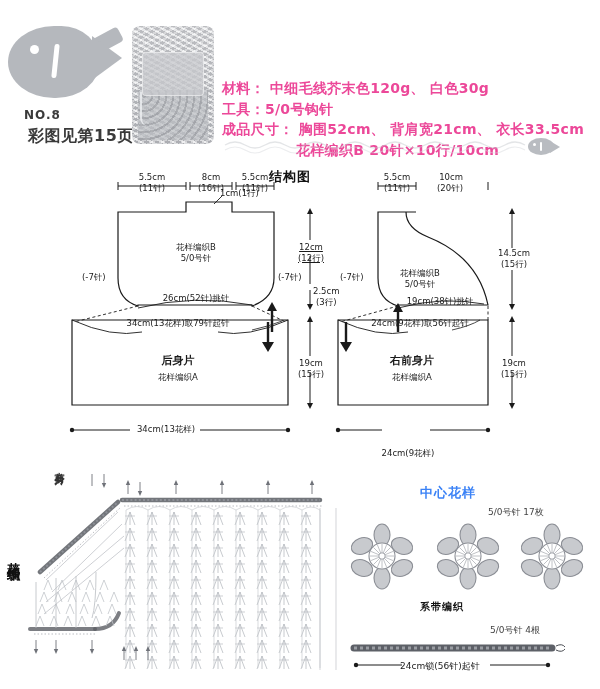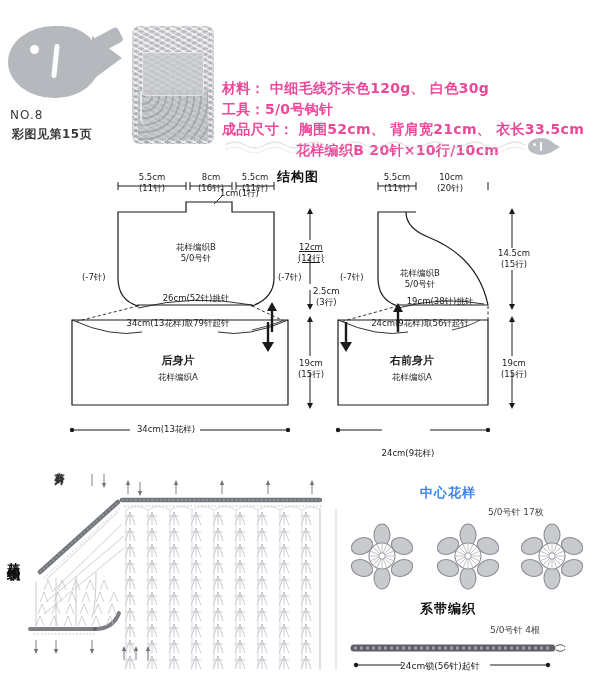--- a/index.html
+++ b/index.html
@@ -19,23 +19,23 @@
   .fish-tail{position:absolute;left:84px;top:18px;width:0;height:0;
     border-top:22px solid transparent;border-bottom:22px solid transparent;
     border-left:30px solid #b5b8bd;}
   .fish-tail2{position:absolute;left:86px;top:14px;width:28px;height:16px;
     background:#b5b8bd;transform:rotate(-28deg);border-radius:4px;}
   .fish-eye{position:absolute;left:22px;top:27px;width:9px;height:9px;
     background:#ffffff;border-radius:50%;}
   .fish-gill{position:absolute;left:45px;top:26px;width:5px;height:34px;
     background:#ffffff;border-radius:3px;transform:rotate(6deg);}
 
-  .no-label{position:absolute;left:10px;top:108px;font-size:12px;
-    font-weight:normal;letter-spacing:1px;color:#3a3a3a;}
-  .page-ref{position:absolute;left:12px;top:126px;font-size:12px;
+  .no-label{position:absolute;left:24px;top:108px;font-size:12px;
+    font-weight:bold;letter-spacing:1px;color:#3a3a3a;}
+  .page-ref{position:absolute;left:28px;top:126px;font-size:16px;
     font-weight:bold;color:#3a3a3a;letter-spacing:0.5px;text-align:right;}
 
   .photo{position:absolute;left:132px;top:26px;width:82px;height:118px;
     border-radius:8px;overflow:hidden;
     background:
       repeating-linear-gradient(28deg,rgba(255,255,255,.55) 0 2px,rgba(150,150,155,.22) 2px 5px),
       repeating-linear-gradient(-28deg,rgba(255,255,255,.5) 0 2px,rgba(150,150,155,.2) 2px 5px),
       linear-gradient(#d3d5d8,#c3c6ca 55%,#b9bcc1);}
   .photo .bodice{position:absolute;left:10px;top:26px;width:62px;height:44px;
     background:rgba(200,202,206,.75);border-radius:4px;
@@ -65,21 +65,21 @@
   .cf-tail{position:absolute;left:22px;top:9px;width:0;height:0;
     border-top:6px solid transparent;border-bottom:6px solid transparent;
     border-left:10px solid #b9bcc1;}
   .cf-eye{position:absolute;left:5px;top:11px;width:3px;height:3px;
     background:#fff;border-radius:50%;}
   .cf-gill{position:absolute;left:12px;top:10px;width:2px;height:9px;
     background:#fff;border-radius:2px;}
 
   
   .struct{position:absolute;left:0;top:160px;width:600px;height:295px;}
-  .struct-title{position:absolute;left:277px;top:8px;font-size:13px;
+  .struct-title{position:absolute;left:269px;top:8px;font-size:13px;
     font-weight:bold;color:#111;letter-spacing:1px;}
 
   .lbl{position:absolute;font-size:8.5px;color:#1a1a1a;white-space:nowrap;
     text-align:center;line-height:10.5px;}
   .lbl-c{position:absolute;font-size:8.5px;color:#1a1a1a;white-space:nowrap;
     line-height:10.5px;text-align:center;transform:translateX(-50%);}
 
   svg{position:absolute;left:0;top:0;overflow:visible;}
 
   
@@ -89,21 +89,21 @@
   .chart-sub{position:absolute;left:52px;top:12px;font-size:10px;
     font-weight:bold;color:#333;writing-mode:vertical-rl;letter-spacing:1px;}
 
   
   .center-motif{position:absolute;left:340px;top:480px;width:260px;height:110px;}
   .cm-title{position:absolute;left:80px;top:4px;font-size:13px;font-weight:bold;
     color:#3b82f6;letter-spacing:1px;}
   .cm-note{position:absolute;left:148px;top:26px;font-size:9px;color:#444;}
 
   .tie-block{position:absolute;left:340px;top:598px;width:260px;height:85px;}
-  .tb-title{position:absolute;left:80px;top:2px;font-size:13px;font-weight:bold;
+  .tb-title{position:absolute;left:80px;top:2px;font-size:10px;font-weight:bold;
     color:#111;letter-spacing:1px;}
   .tb-note{position:absolute;left:150px;top:26px;font-size:9px;color:#444;}
   .tb-dim{position:absolute;left:60px;top:62px;font-size:9px;color:#222;}
 </style>
 </head>
 <body>
 
 <div class="page">
 
   <div class="header">

